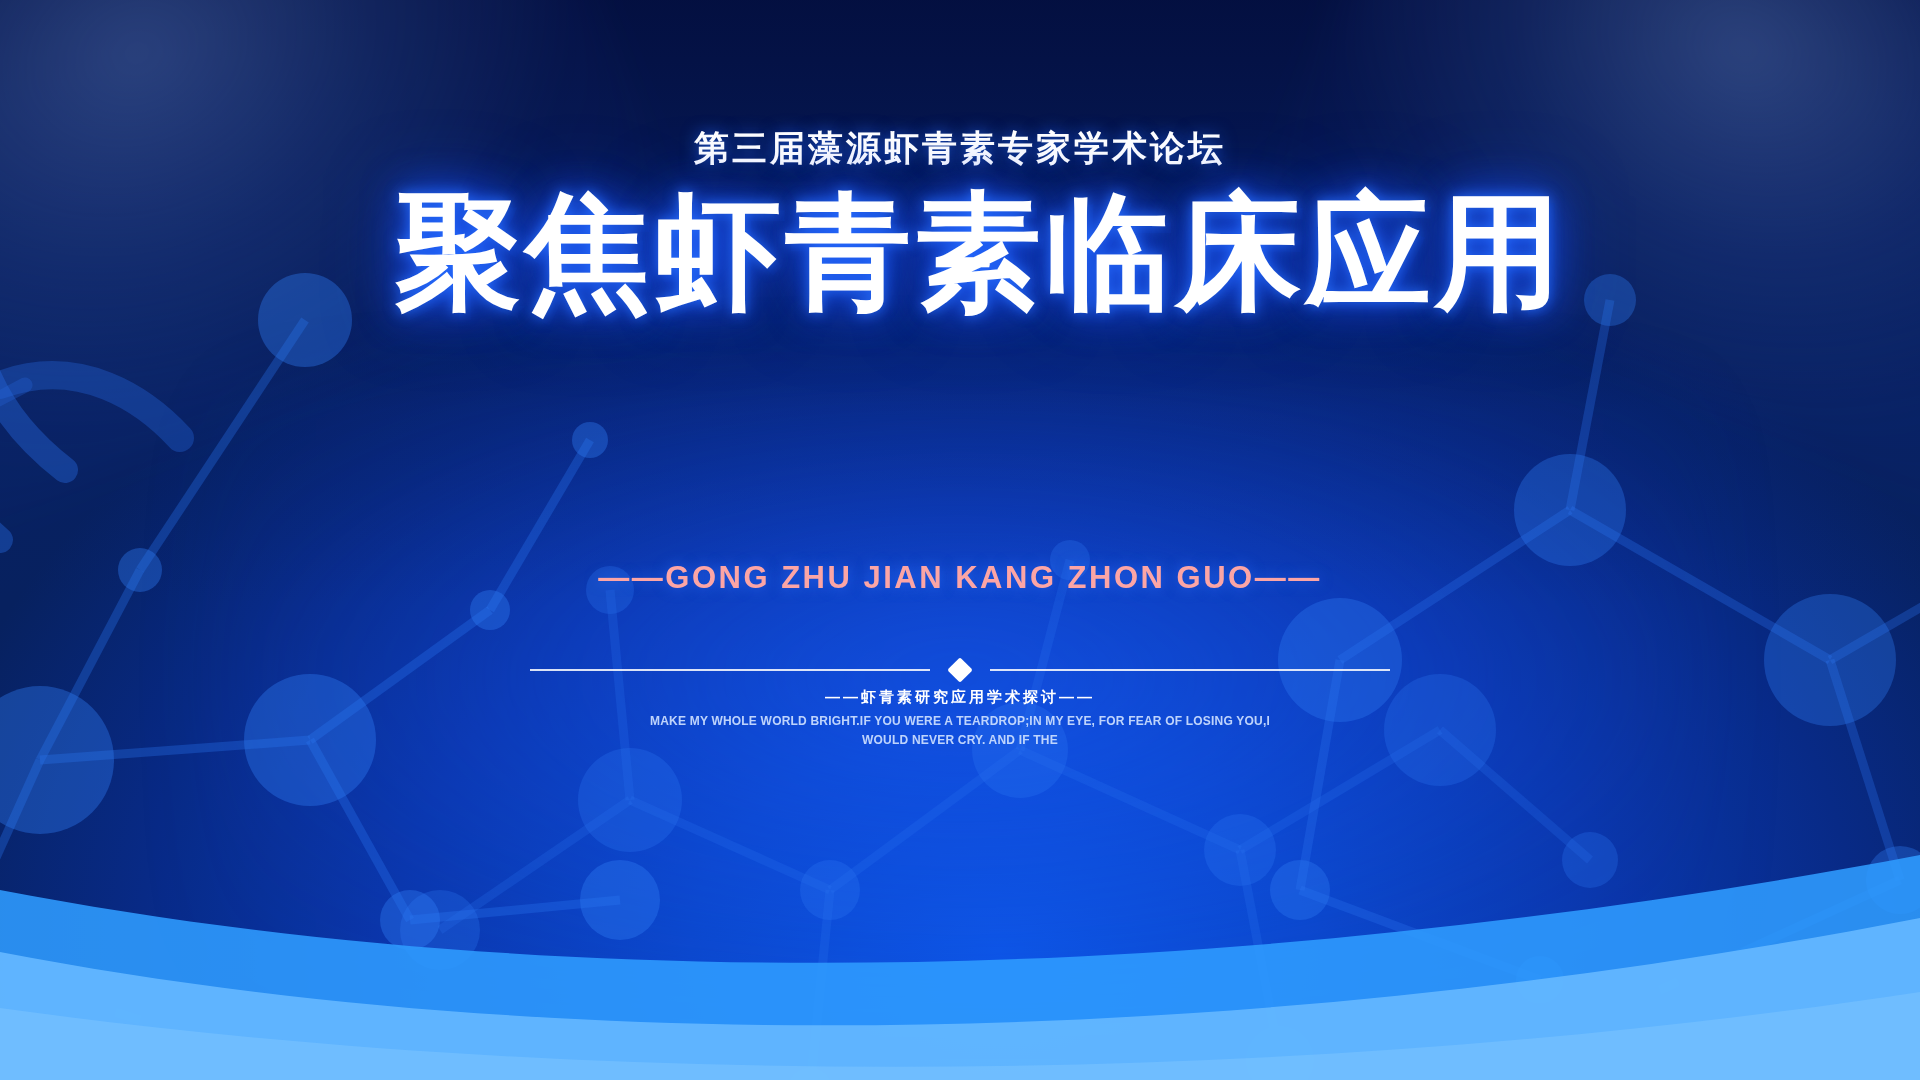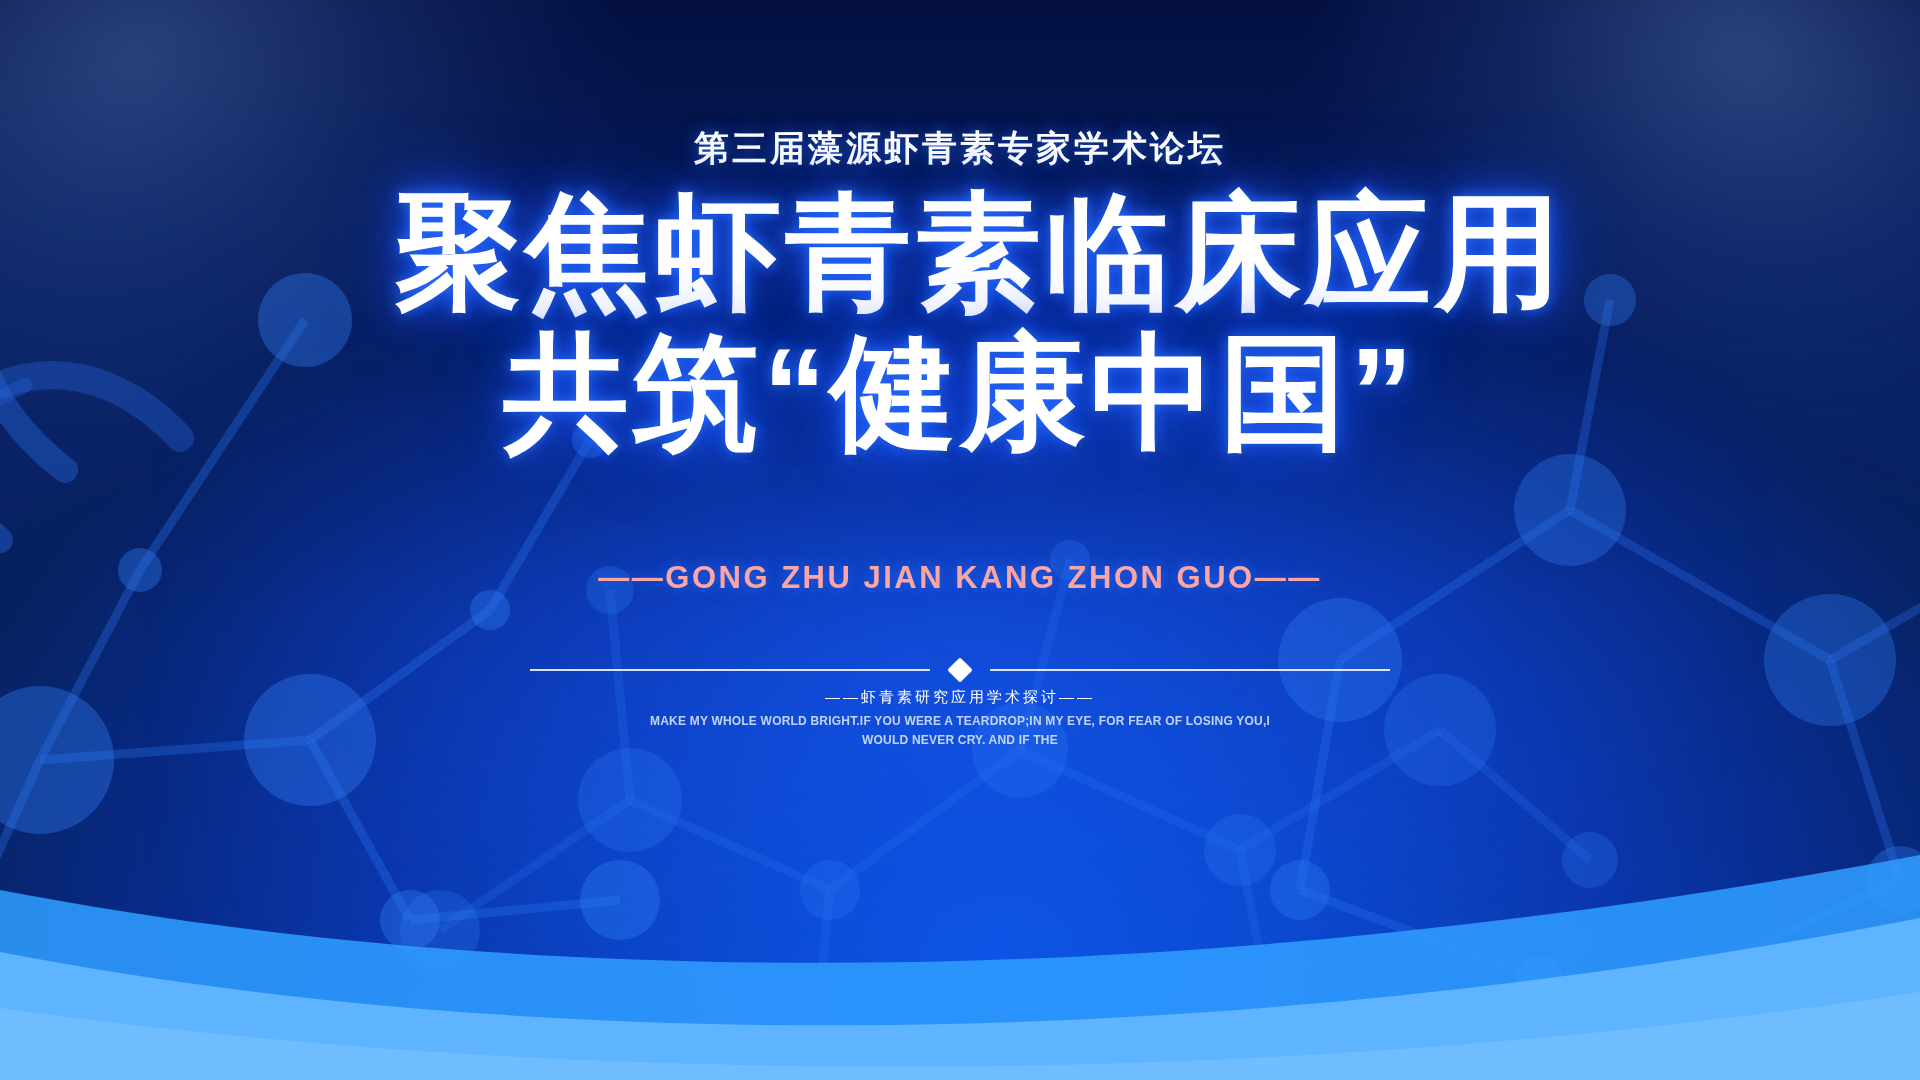--- a/index.html
+++ b/index.html
@@ -134,21 +134,21 @@
     background: #ffffff;
     transform: rotate(45deg);
     border-radius: 2px;
   }
 
   .cn-small {
     position: absolute;
     top: 688px; left: 0; width: 100%;
     color: #ffffff;
     font-size: 15px;
-    font-weight: 400;
+    font-weight: 700;
     letter-spacing: 3px;
   }
   .en-small {
     position: absolute;
     top: 712px; left: 50%;
     margin-left: -320px;
     width: 640px;
     color: rgba(205,224,255,0.92);
     font-size: 12px;
     font-weight: 600;
@@ -264,21 +264,20 @@
     <path d="M0 212 C 520 312, 1200 318, 1920 178 L1920 340 L0 340 Z" fill="#62b6ff" opacity="0.95"></path>
     <path d="M0 268 C 560 346, 1260 352, 1920 252 L1920 340 L0 340 Z" fill="#7cc4ff" opacity="0.55"></path>
   </svg>
 
   <div class="content">
 
     <div class="eyebrow">第三届藻源虾青素专家学术论坛</div>
 
     <div class="title-wrap">
       <div class="title-line title-1">聚焦虾青素临床应用</div>
-      <div class="title-line title-2">共筑“健康中国”</div>
     </div>
 
     <div class="pinyin">——GONG ZHU JIAN KANG ZHON GUO——</div>
 
     <div class="divider">
       <div class="rule rule-l"></div>
       <div class="diamond"></div>
       <div class="rule rule-r"></div>
     </div>
 

